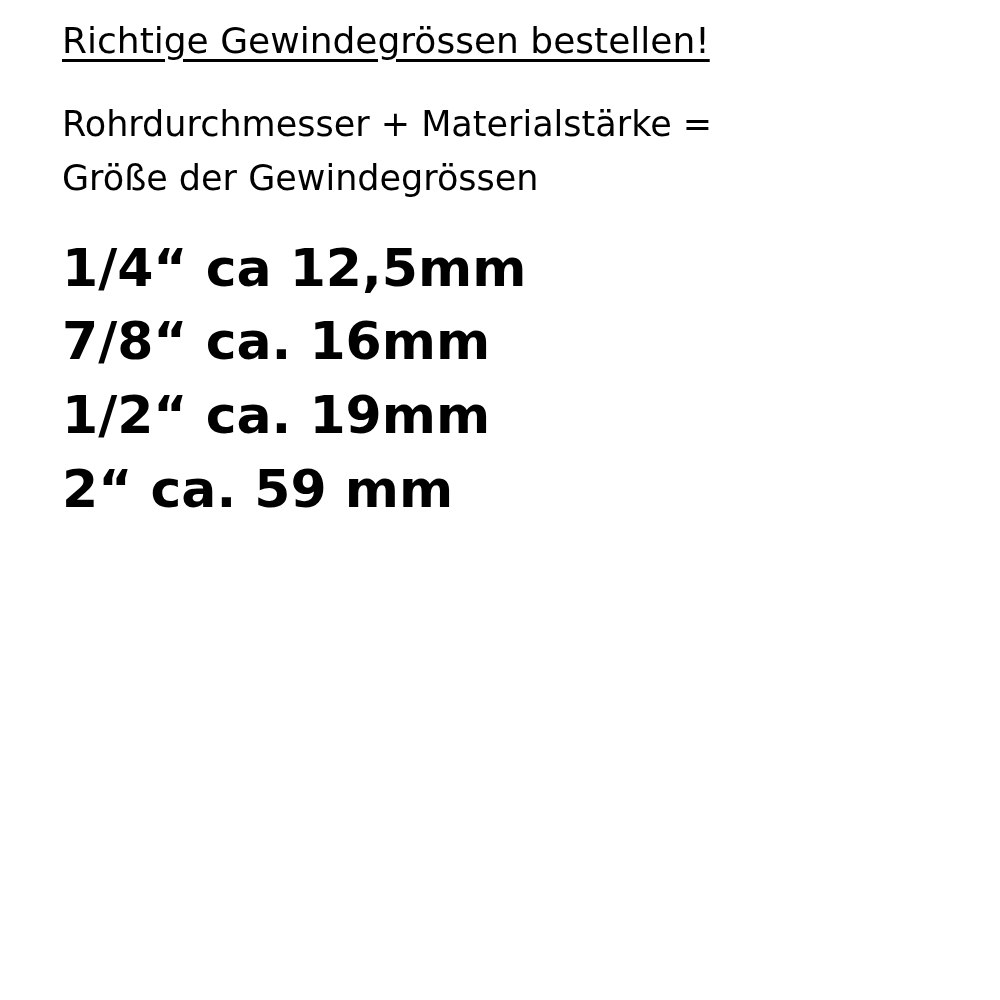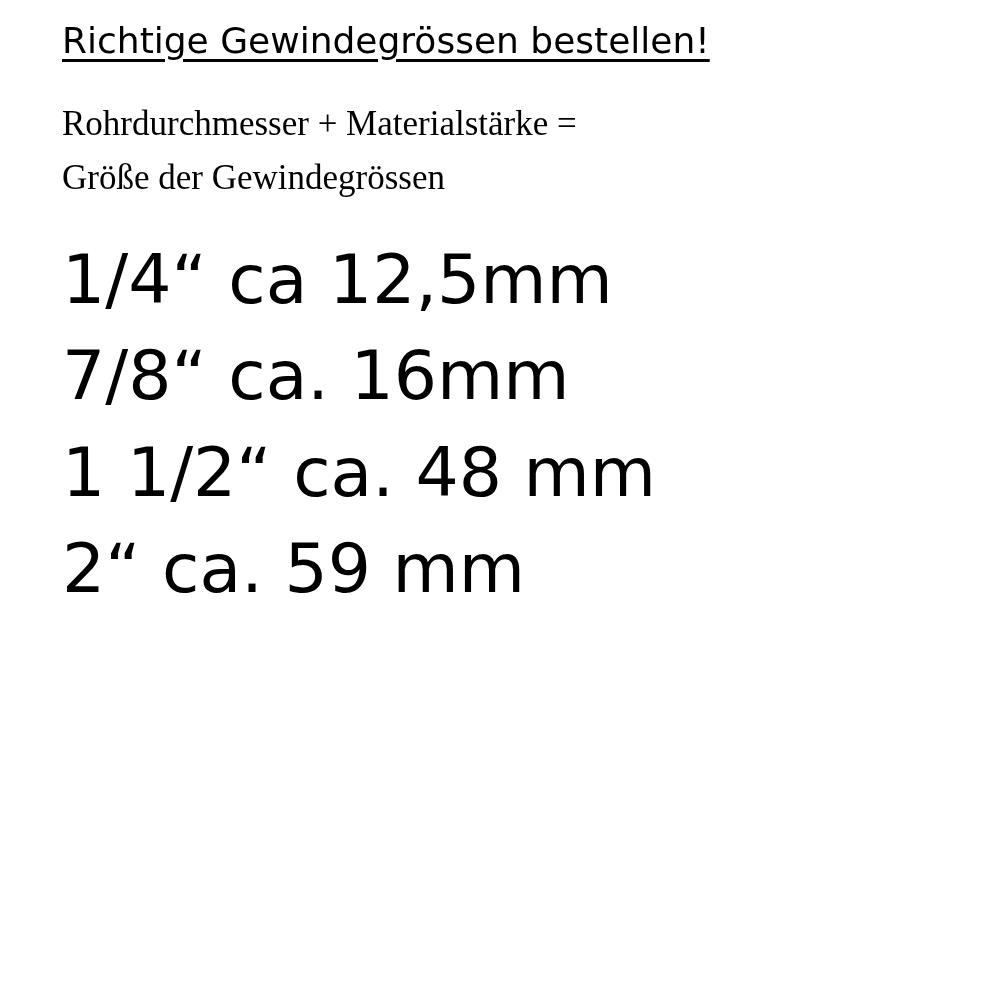--- a/index.html
+++ b/index.html
@@ -28,49 +28,49 @@
     text-underline-offset: 6px;
     margin: 0 0 34px 0;
     white-space: nowrap;
   }
   .subhead {
     font-size: 35px;
     line-height: 1.55;
     font-weight: 400;
     margin: 0 0 26px 0;
     max-width: 880px;
-    font-family: Liberation Serif, serif;
   }
   .subhead .line {
     display: block;
     white-space: nowrap;
   }
   .size-list {
     list-style: none;
     margin: 0;
     padding: 0;
   }
   .size-list li {
-    font-size: 68px;
+    font-size: 52px;
     line-height: 1.42;
     white-space: nowrap;
+    font-weight: bold;
   }
 </style>
 </head>
 <body>
 
 <div class="sheet">
 
   <h1 class="headline">Richtige Gewindegrössen bestellen!</h1>
 
   <p class="subhead">
     <span class="line">Rohrdurchmesser + Materialstärke =</span>
     <span class="line">Größe der Gewindegrössen</span>
   </p>
 
   <ul class="size-list">
     <li>1/4“ ca 12,5mm</li>
     <li>7/8“ ca. 16mm</li>
-    <li>1 1/2“ ca. 48 mm</li>
+    <li>1/2“ ca. 19mm</li>
     <li>2“ ca. 59 mm</li>
   </ul>
 
 </div>
 
 </body></html>

